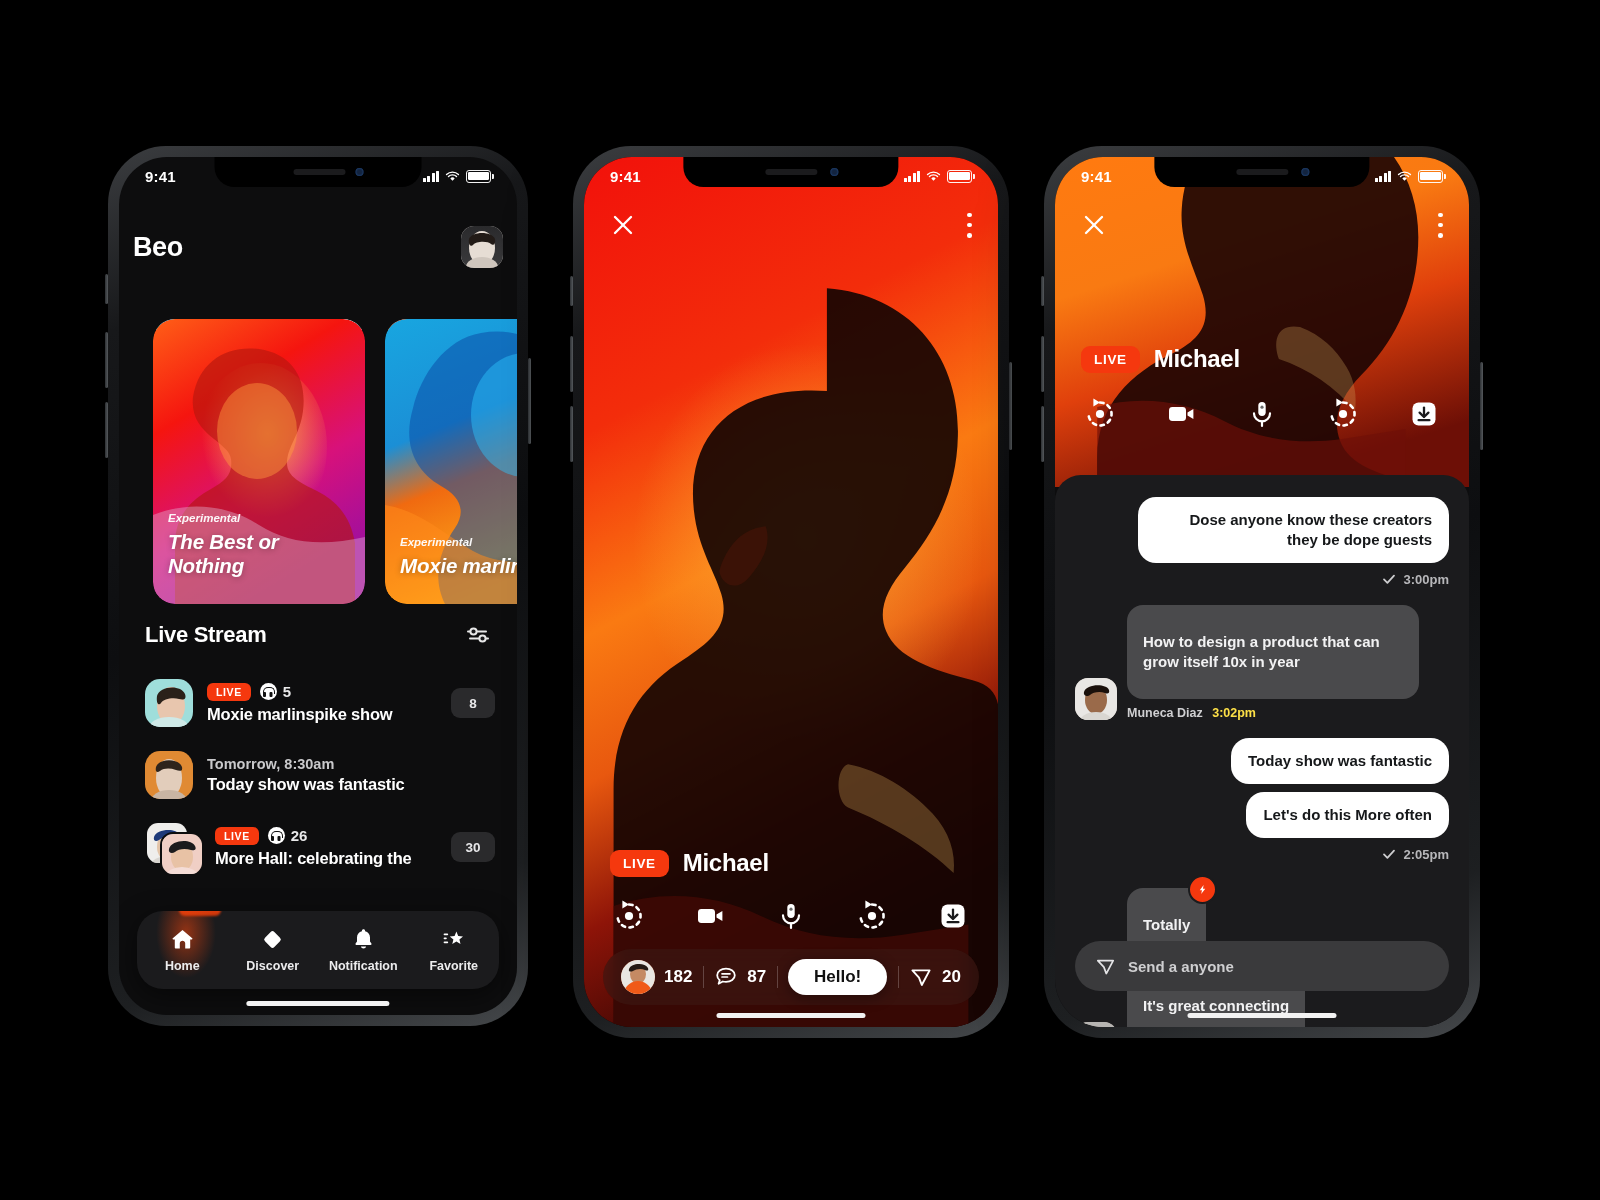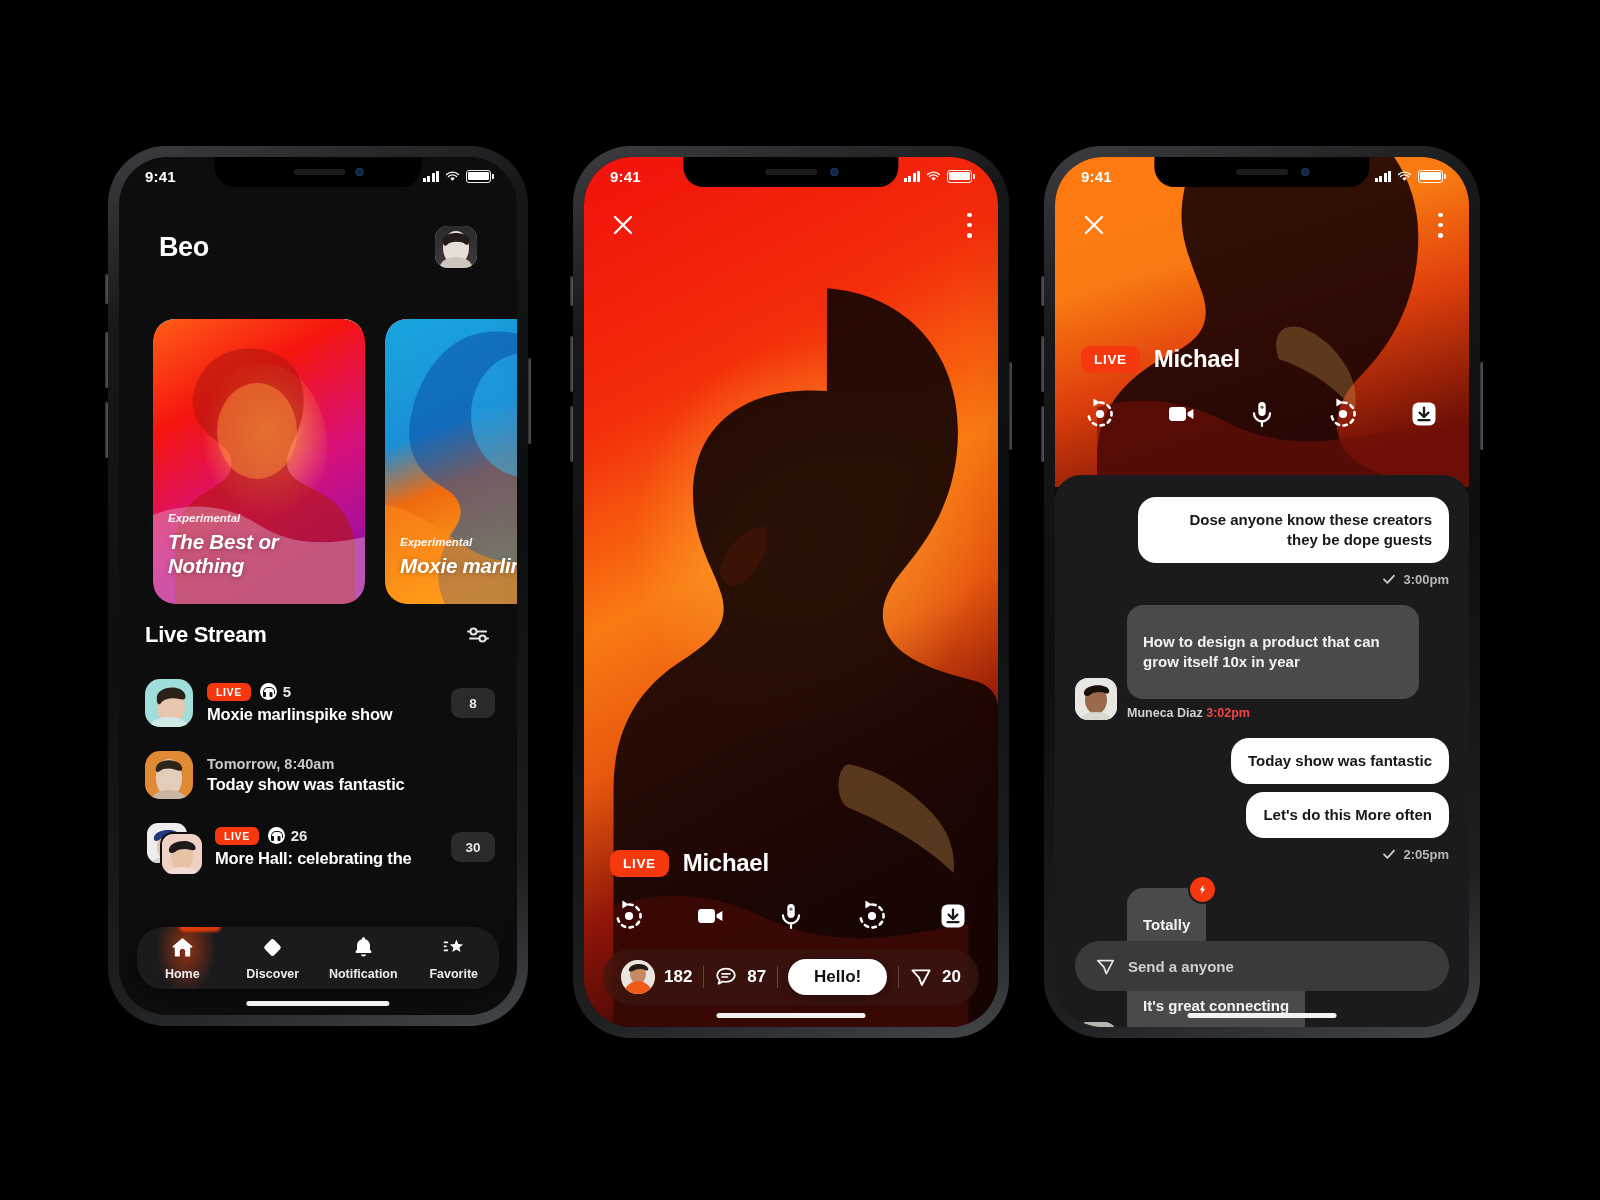--- a/index.html
+++ b/index.html
@@ -36,21 +36,21 @@
   .wifi{width:15px;height:11px;position:relative;}
   .batt{width:23px;height:11px;border:1.6px solid rgba(255,255,255,.95);border-radius:3px;position:relative;}
   .batt::after{content:"";position:absolute;right:-3.5px;top:3px;width:2px;height:5px;
     background:rgba(255,255,255,.95);border-radius:0 1px 1px 0;}
   .batt i{position:absolute;left:1.2px;top:1.2px;bottom:1.2px;right:1.2px;background:#fff;border-radius:1.2px;}
 
   
   #p1{left:108px;top:146px;width:398px;height:858px;}
   #p1 .screen{background:#0d0d0e;}
   .p1-head{position:absolute;top:62px;left:0;right:0;height:56px;
-    display:flex;align-items:center;justify-content:space-between;padding:0 40px;}
+    display:flex;align-items:center;justify-content:space-between;padding:0 14px;}
   .brand{color:#fff;font-size:27px;font-weight:800;letter-spacing:-.4px;}
   .avatar-btn{width:42px;height:42px;border-radius:13px;overflow:hidden;
     background:#d9d4cf;position:relative;}
   .face{position:absolute;inset:0;}
 
   
   .cards{position:absolute;top:142px;left:0;right:0;height:305px;overflow:hidden;font-style:italic;}
   .card{position:absolute;top:20px;width:212px;height:285px;border-radius:22px;overflow:hidden;}
   .card.c1{left:34px;}
   .card.c2{left:266px;}
@@ -89,21 +89,21 @@
     border:1.6px solid #111;border-bottom:none;border-radius:5px 5px 0 0;}
   .hp-ico::before{content:"";position:absolute;left:3.5px;top:8.5px;width:3px;height:5px;
     background:#111;border-radius:1px;box-shadow:6.5px 0 0 #111;}
   .sched{color:#c9c9cb;font-size:14.5px;font-weight:600;margin-bottom:3px;}
   .row-title{color:#fff;font-size:16.5px;font-weight:700;letter-spacing:-.2px;
     white-space:nowrap;overflow:hidden;text-overflow:clip;}
   .count-chip{flex:0 0 auto;min-width:30px;height:30px;border-radius:9px;background:#2a2a2c;
     color:#e6e6e8;font-size:13.5px;font-weight:700;display:flex;align-items:center;justify-content:center;padding:0 7px;}
 
   
-  .tabbar{position:absolute;left:18px;right:18px;bottom:26px;height:62px;border-radius:26px;
+  .tabbar{position:absolute;left:18px;right:18px;bottom:26px;height:78px;border-radius:26px;
     background:#1b1b1d;display:flex;align-items:center;justify-content:space-around;
     box-shadow:0 6px 24px rgba(0,0,0,.5);overflow:hidden;}
   .tab{display:flex;flex-direction:column;align-items:center;gap:7px;width:25%;position:relative;z-index:2;}
   .tab svg{width:25px;height:25px;}
   .tab span{font-size:12.5px;font-weight:700;color:#ececed;}
   .tab-glow{position:absolute;left:5%;top:-26px;width:17%;height:95px;border-radius:50%;
     background:radial-gradient(ellipse at center,rgba(244,70,14,.55),rgba(244,70,14,0) 68%);z-index:1;}
   .tab-notch{position:absolute;left:11.5%;top:-9px;width:42px;height:14px;border-radius:6px;
     background:linear-gradient(180deg,#f4460e,#c7340a);filter:blur(1px);z-index:0;}
 
@@ -152,21 +152,21 @@
   .bub-out.solo{text-align:center;}
   .stamp{display:flex;align-items:center;justify-content:flex-end;gap:7px;
     color:#b7b7ba;font-size:13px;font-weight:600;margin-top:9px;}
   .tickico{width:14px;height:14px;}
   .msg-in{display:flex;align-items:flex-end;gap:10px;margin-top:18px;}
   .in-ava{width:42px;height:42px;border-radius:13px;overflow:hidden;flex:0 0 42px;position:relative;background:#b3aaa2;}
   .in-col{display:flex;flex-direction:column;align-items:flex-start;gap:7px;}
   .bub-in{background:#4a4a4c;color:#f2f2f3;font-size:15px;font-weight:600;line-height:1.33;
     border-radius:16px;padding:27px 16px;max-width:260px;position:relative;}
   .sender{color:#cfcfd1;font-size:12.5px;font-weight:700;}
-  .sender em{font-style:normal;color:#ef4444;font-weight:600;margin-left:0;}
+  .sender em{font-style:normal;color:#fde047;font-weight:600;margin-left:6px;}
   .bolt{position:absolute;right:-11px;top:-13px;width:25px;height:25px;border-radius:50%;
     background:#f5380e;display:flex;align-items:center;justify-content:center;
     border:2px solid #1b1b1d;}
   .bolt svg{width:11px;height:11px;}
   .composer{position:absolute;left:20px;right:20px;bottom:36px;height:50px;border-radius:25px;
     background:#3a3a3c;display:flex;align-items:center;gap:12px;padding:0 20px;}
   .composer .ph{color:#cfcfd1;font-size:15px;font-weight:600;}
   .sendico{width:21px;height:21px;}
 </style>
 </head>
@@ -319,21 +319,21 @@
         <div class="row">
           <div class="thumb">
             <svg viewBox="0 0 48 48" preserveAspectRatio="none" style="width:100%;height:100%;display:block">
               <rect width="48" height="48" fill="#e08a33"></rect>
               <ellipse cx="24" cy="27" rx="13" ry="19" fill="#e2cdbb"></ellipse>
               <path d="M11 16c3-9 23-9 26 0 1 5-3 4-6 3-6-2-12-2-16 1-3 2-5 1-4-4Z" fill="#2e241c"></path>
               <ellipse cx="24" cy="50" rx="18" ry="11" fill="#c9b5a3"></ellipse>
             </svg>
           </div>
           <div class="row-body">
-            <div class="sched">Tomorrow, 8:40am</div>
+            <div class="sched">Tomorrow, 8:30am</div>
             <div class="row-title">Today show was fantastic</div>
           </div>
         </div>
 
         <div class="row">
           <div class="thumb-pair">
             <div class="t t1">
               <svg viewBox="0 0 40 40" preserveAspectRatio="none" style="width:100%;height:100%;display:block">
                 <rect width="40" height="40" fill="#efeeec"></rect>
                 <ellipse cx="21" cy="24" rx="11" ry="14" fill="#e3c4a8"></ellipse>

